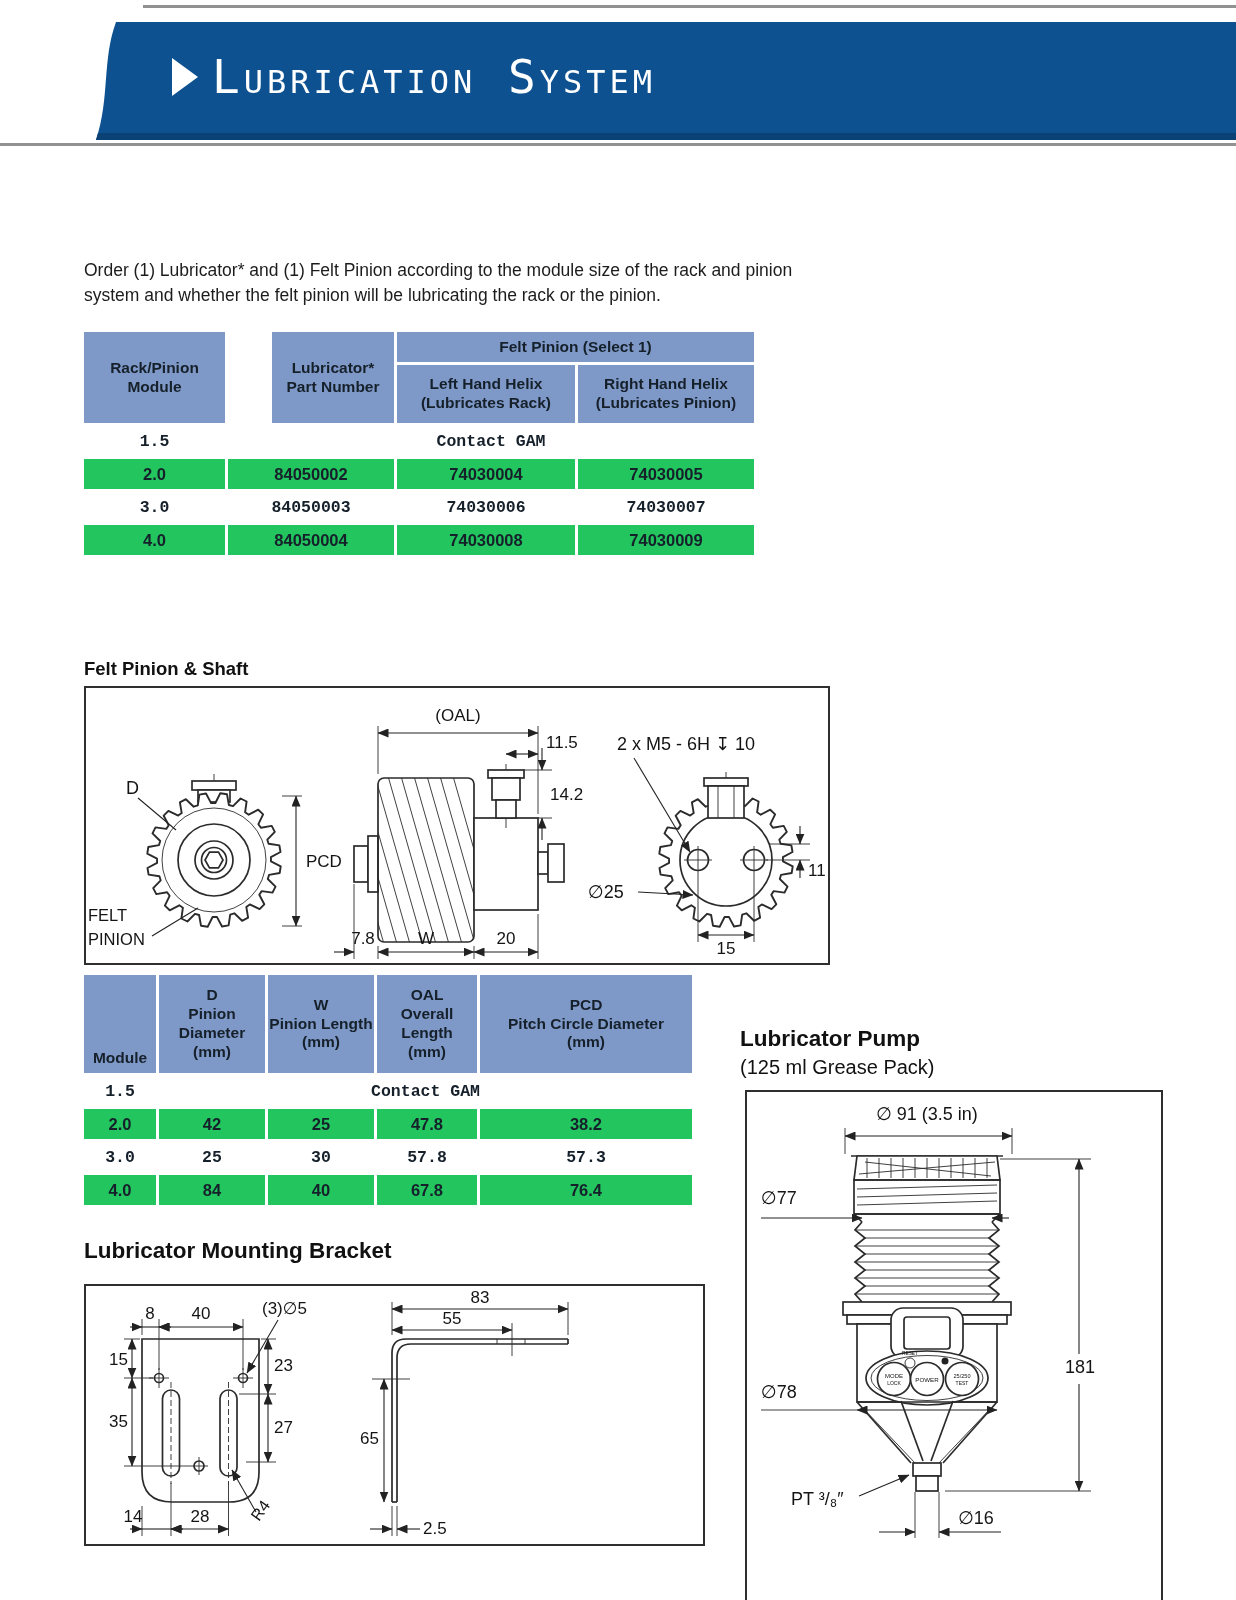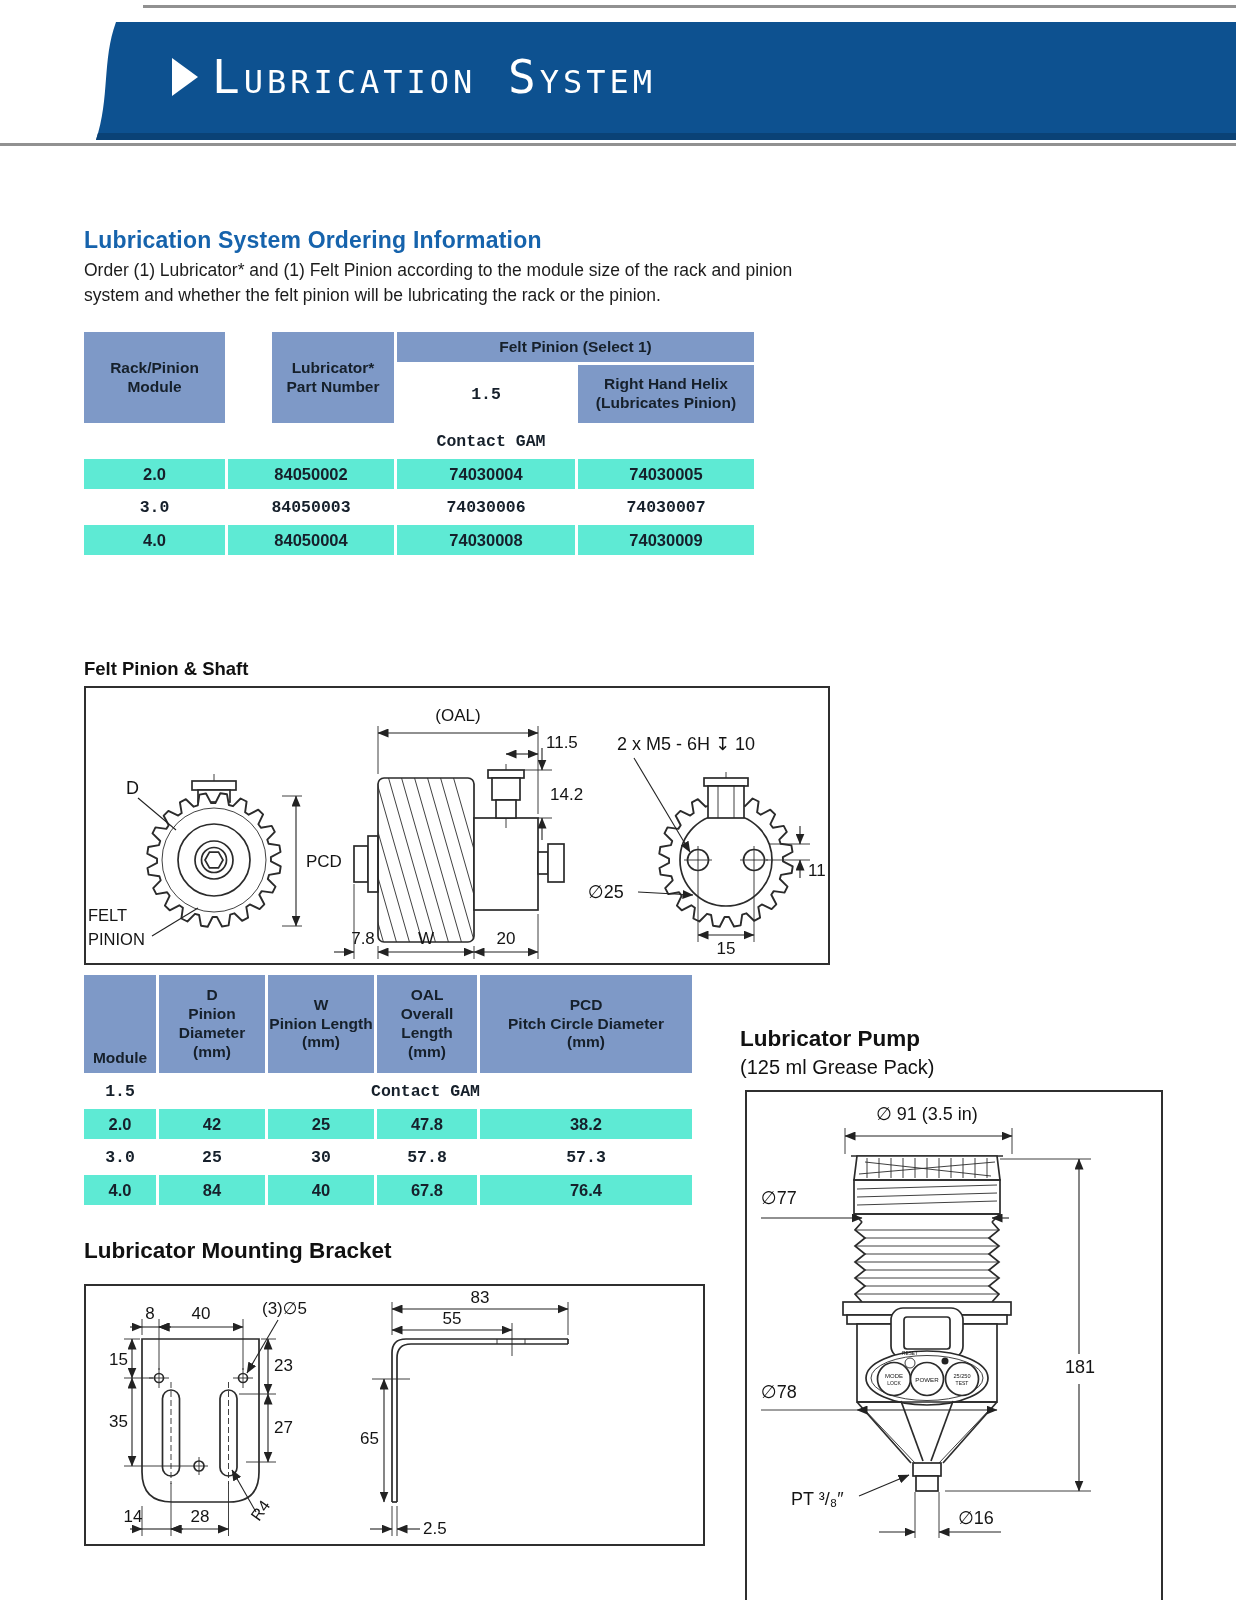--- a/index.html
+++ b/index.html
@@ -24,21 +24,21 @@
   .sub-head-note{font-size:20px;color:#111;}
   .footnote{font-size:15px;font-weight:600;color:#151515;}
   
   .tbl{display:grid;gap:3px;}
   #t1{grid-template-columns:141px 166px 178px 176px;grid-template-rows:30px 58px 30px 30px 30px 30px;}
   #t2{grid-template-columns:72px 106px 106px 100px 212px;grid-template-rows:98px 30px 30px 30px 30px;}
   .hd{background:#7e99c7;display:flex;align-items:center;justify-content:center;text-align:center;
       font-weight:bold;font-size:15.5px;line-height:1.22;color:#16202b;white-space:pre-line;}
   .hd-bot{align-items:flex-end;padding-bottom:5px;}
   .bc{display:flex;align-items:center;justify-content:center;font-weight:bold;font-size:16.5px;color:#16202b;}
-  .stripe{background:#5eead4;}
+  .stripe{background:#22c55e;}
   .plain{background:#fff;font-family:Liberation Mono, monospace;}
   
   .box{border:2px solid #2f2f2f;background:#fff;box-sizing:border-box;}
   svg text{fill:#141414;font-family:"Liberation Sans","DejaVu Sans",sans-serif;}
   .ln{stroke:#2b2b2b;stroke-width:1.7;fill:none;}
   .lnf{stroke:#2b2b2b;stroke-width:1.7;fill:#fff;}
   .thin{stroke:#2b2b2b;stroke-width:0.9;fill:none;}
   .dim{stroke:#222;stroke-width:1.1;fill:none;}
   .gear{stroke:#2b2b2b;stroke-width:1.9;fill:#fff;stroke-linejoin:round;}
   .dash{stroke-dasharray:6 3;}
@@ -53,30 +53,31 @@
 
   <div id="banner" class="abs">
     <svg width="1236" height="118" viewBox="0 0 1236 118">
       <path d="M1236,0 L116,0 C102,38 110,76 96,118 L1236,118 Z" fill="#0d5190"></path>
       <path d="M1236,111 L98,111 L96,118 L1236,118 Z" fill="#0a4276"></path>
     </svg>
     <div class="banner-arrow"></div>
     <div class="banner-title">Lubrication System</div>
   </div>
 
-  <div class="abs h-blue" style="left:84px;top:227px;">Lubrication System Ordering Information</div>
   <div class="abs para" style="left:84px;top:258px;width:880px;">Order (1) Lubricator* and (1) Felt Pinion according to the module size of the rack and pinion
 system and whether the felt pinion will be lubricating the rack or the pinion.</div>
 
   <div id="t1" class="abs tbl" style="left:84px;top:332px;">
     <div class="hd" style="grid-row:1/3;grid-column:1;">Rack/Pinion
 Module</div>
     <div class="hd" style="grid-row:1/3;grid-column:2;margin-left:44px;">Lubricator*
 Part Number</div>
     <div class="hd" style="grid-row:1;grid-column:3/5;">Felt Pinion (Select 1)</div>
+    <div class="hd" style="grid-row:2;grid-column:3;">Left Hand Helix
+(Lubricates Rack)</div>
     <div class="hd" style="grid-row:2;grid-column:4;">Right Hand Helix
 (Lubricates Pinion)</div>
 
     <div class="bc plain">1.5</div>
     <div class="bc plain" style="grid-column:2/5;">Contact GAM</div>
 
     <div class="bc stripe">2.0</div>
     <div class="bc stripe">84050002</div>
     <div class="bc stripe">74030004</div>
     <div class="bc stripe">74030005</div>

